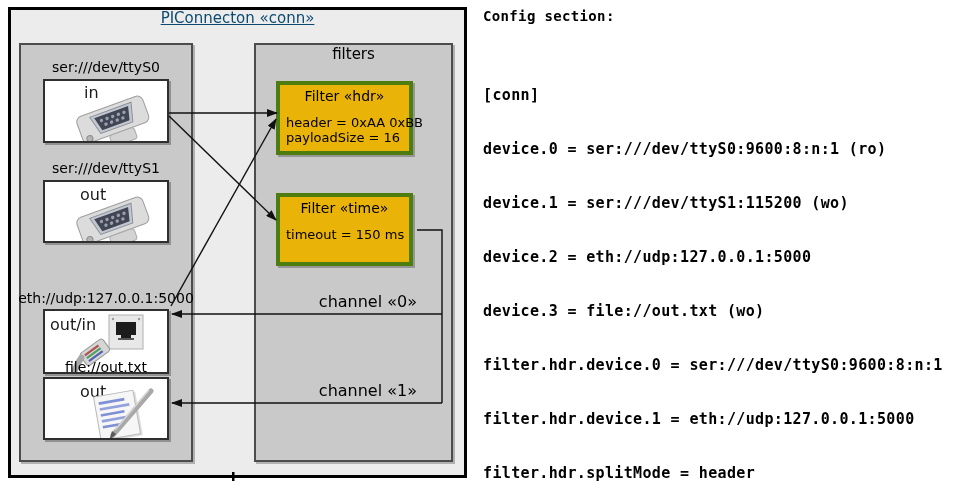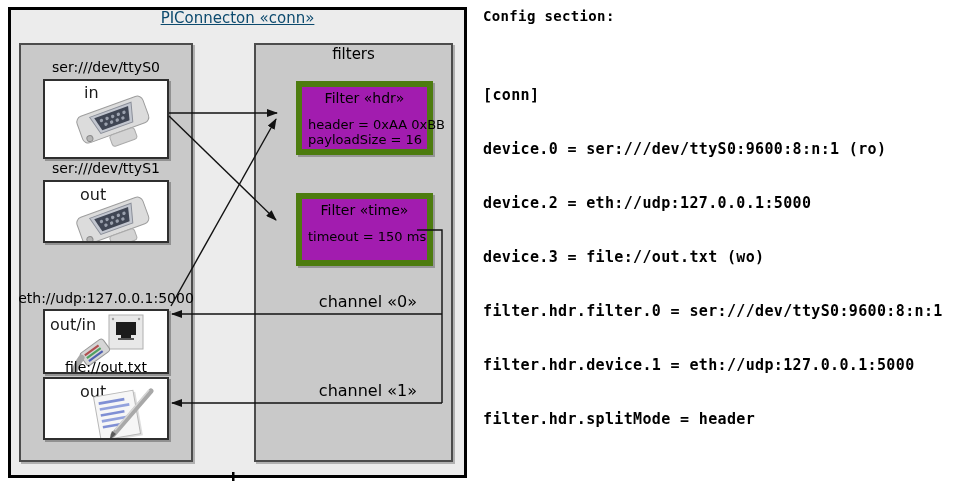--- a/index.html
+++ b/index.html
@@ -32,21 +32,21 @@
   .dev-label{left:10px;width:192px;text-align:center;font-size:14px;z-index:2;}
   .dev-box{
     left:43px;width:126px;background:#ffffff;border:2px solid #2f2f2f;
     box-sizing:border-box;z-index:2;overflow:hidden;
     box-shadow:2px 2px 0 rgba(0,0,0,0.28);
   }
   .port-label{position:absolute;font-size:16px;color:#1a1a1a;line-height:17px;}
 
   
   .filter-box{
-    left:296px;width:137px;background:#a21caf;border:6px solid #4d7c0f;
+    left:276px;width:137px;background:#eab308;border:4px solid #4d7c0f;
     box-sizing:border-box;z-index:2;box-shadow:2px 2px 0 rgba(0,0,0,0.25);
   }
   .filter-title{position:absolute;left:0;top:3px;width:100%;text-align:center;font-size:14px;}
   .filter-props{position:absolute;left:6px;top:31px;font-size:13px;line-height:14.5px;white-space:nowrap;}
 
   .channel-label{left:280px;width:137px;text-align:right;font-size:16px;z-index:2;}
 
   
   .overlay{left:0;top:0;z-index:3;pointer-events:none;}
 
@@ -66,21 +66,21 @@
 <body>
 
 <div class="abs outer-box"></div>
 <div class="abs diagram-title">PIConnecton «conn»</div>
 
 <div class="abs gray-box gray-left"></div>
 <div class="abs gray-box gray-filters"></div>
 <div class="abs filters-label">filters</div>
 
 <div class="abs dev-label" style="top:59px;">ser:///dev/ttyS0</div>
-<div class="abs dev-box" style="top:79px;height:80px;">
+<div class="abs dev-box" style="top:79px;height:64px;">
   <span class="port-label" style="left:39px;top:3px;">in</span>
   <svg class="abs" style="left:24px;top:6px;" width="90" height="60" viewBox="0 0 90 60">
     <g transform="rotate(-20 45 30)">
       <rect x="8" y="18" width="70" height="28" rx="6" fill="#dcdcdc" stroke="#9d9d9d"></rect>
       <path d="M22 22 L66 22 L61 41 L27 41 Z" fill="#c2c6cf" stroke="#8b8f99"></path>
       <path d="M26 24.5 L62 24.5 L58.5 38.5 L29.5 38.5 Z" fill="#404654"></path>
       <circle cx="32" cy="29" r="1.7" fill="#9aa0ad"></circle>
         <circle cx="38" cy="29" r="1.7" fill="#9aa0ad"></circle>
         <circle cx="44" cy="29" r="1.7" fill="#9aa0ad"></circle>
         <circle cx="50" cy="29" r="1.7" fill="#9aa0ad"></circle>
@@ -186,23 +186,24 @@
   <polyline points="417,230 442,230 442,403" fill="none" stroke="#111" stroke-width="1.4"></polyline>
   <line x1="442" y1="314" x2="172" y2="314" stroke="#111" stroke-width="1.4" marker-end="url(#arr)"></line>
   <line x1="442" y1="403" x2="172" y2="403" stroke="#111" stroke-width="1.4" marker-end="url(#arr)"></line>
   <rect x="232" y="472" width="2.5" height="9" fill="#000"></rect>
 </svg>
 
 <div class="abs config-heading">Config section:</div>
 <div class="abs config-lines">
   <div>[conn]</div>
   <div>device.0 = ser:///dev/ttyS0:9600:8:n:1 (ro)</div>
+  <div>device.1 = ser:///dev/ttyS1:115200 (wo)</div>
   <div>device.2 = eth://udp:127.0.0.1:5000</div>
   <div>device.3 = file://out.txt (wo)</div>
-  <div>filter.hdr.filter.0 = ser:///dev/ttyS0:9600:8:n:1</div>
+  <div>filter.hdr.device.0 = ser:///dev/ttyS0:9600:8:n:1</div>
   <div>filter.hdr.device.1 = eth://udp:127.0.0.1:5000</div>
   <div>filter.hdr.splitMode = header</div>
   
   
   
   
   
   
   
   

